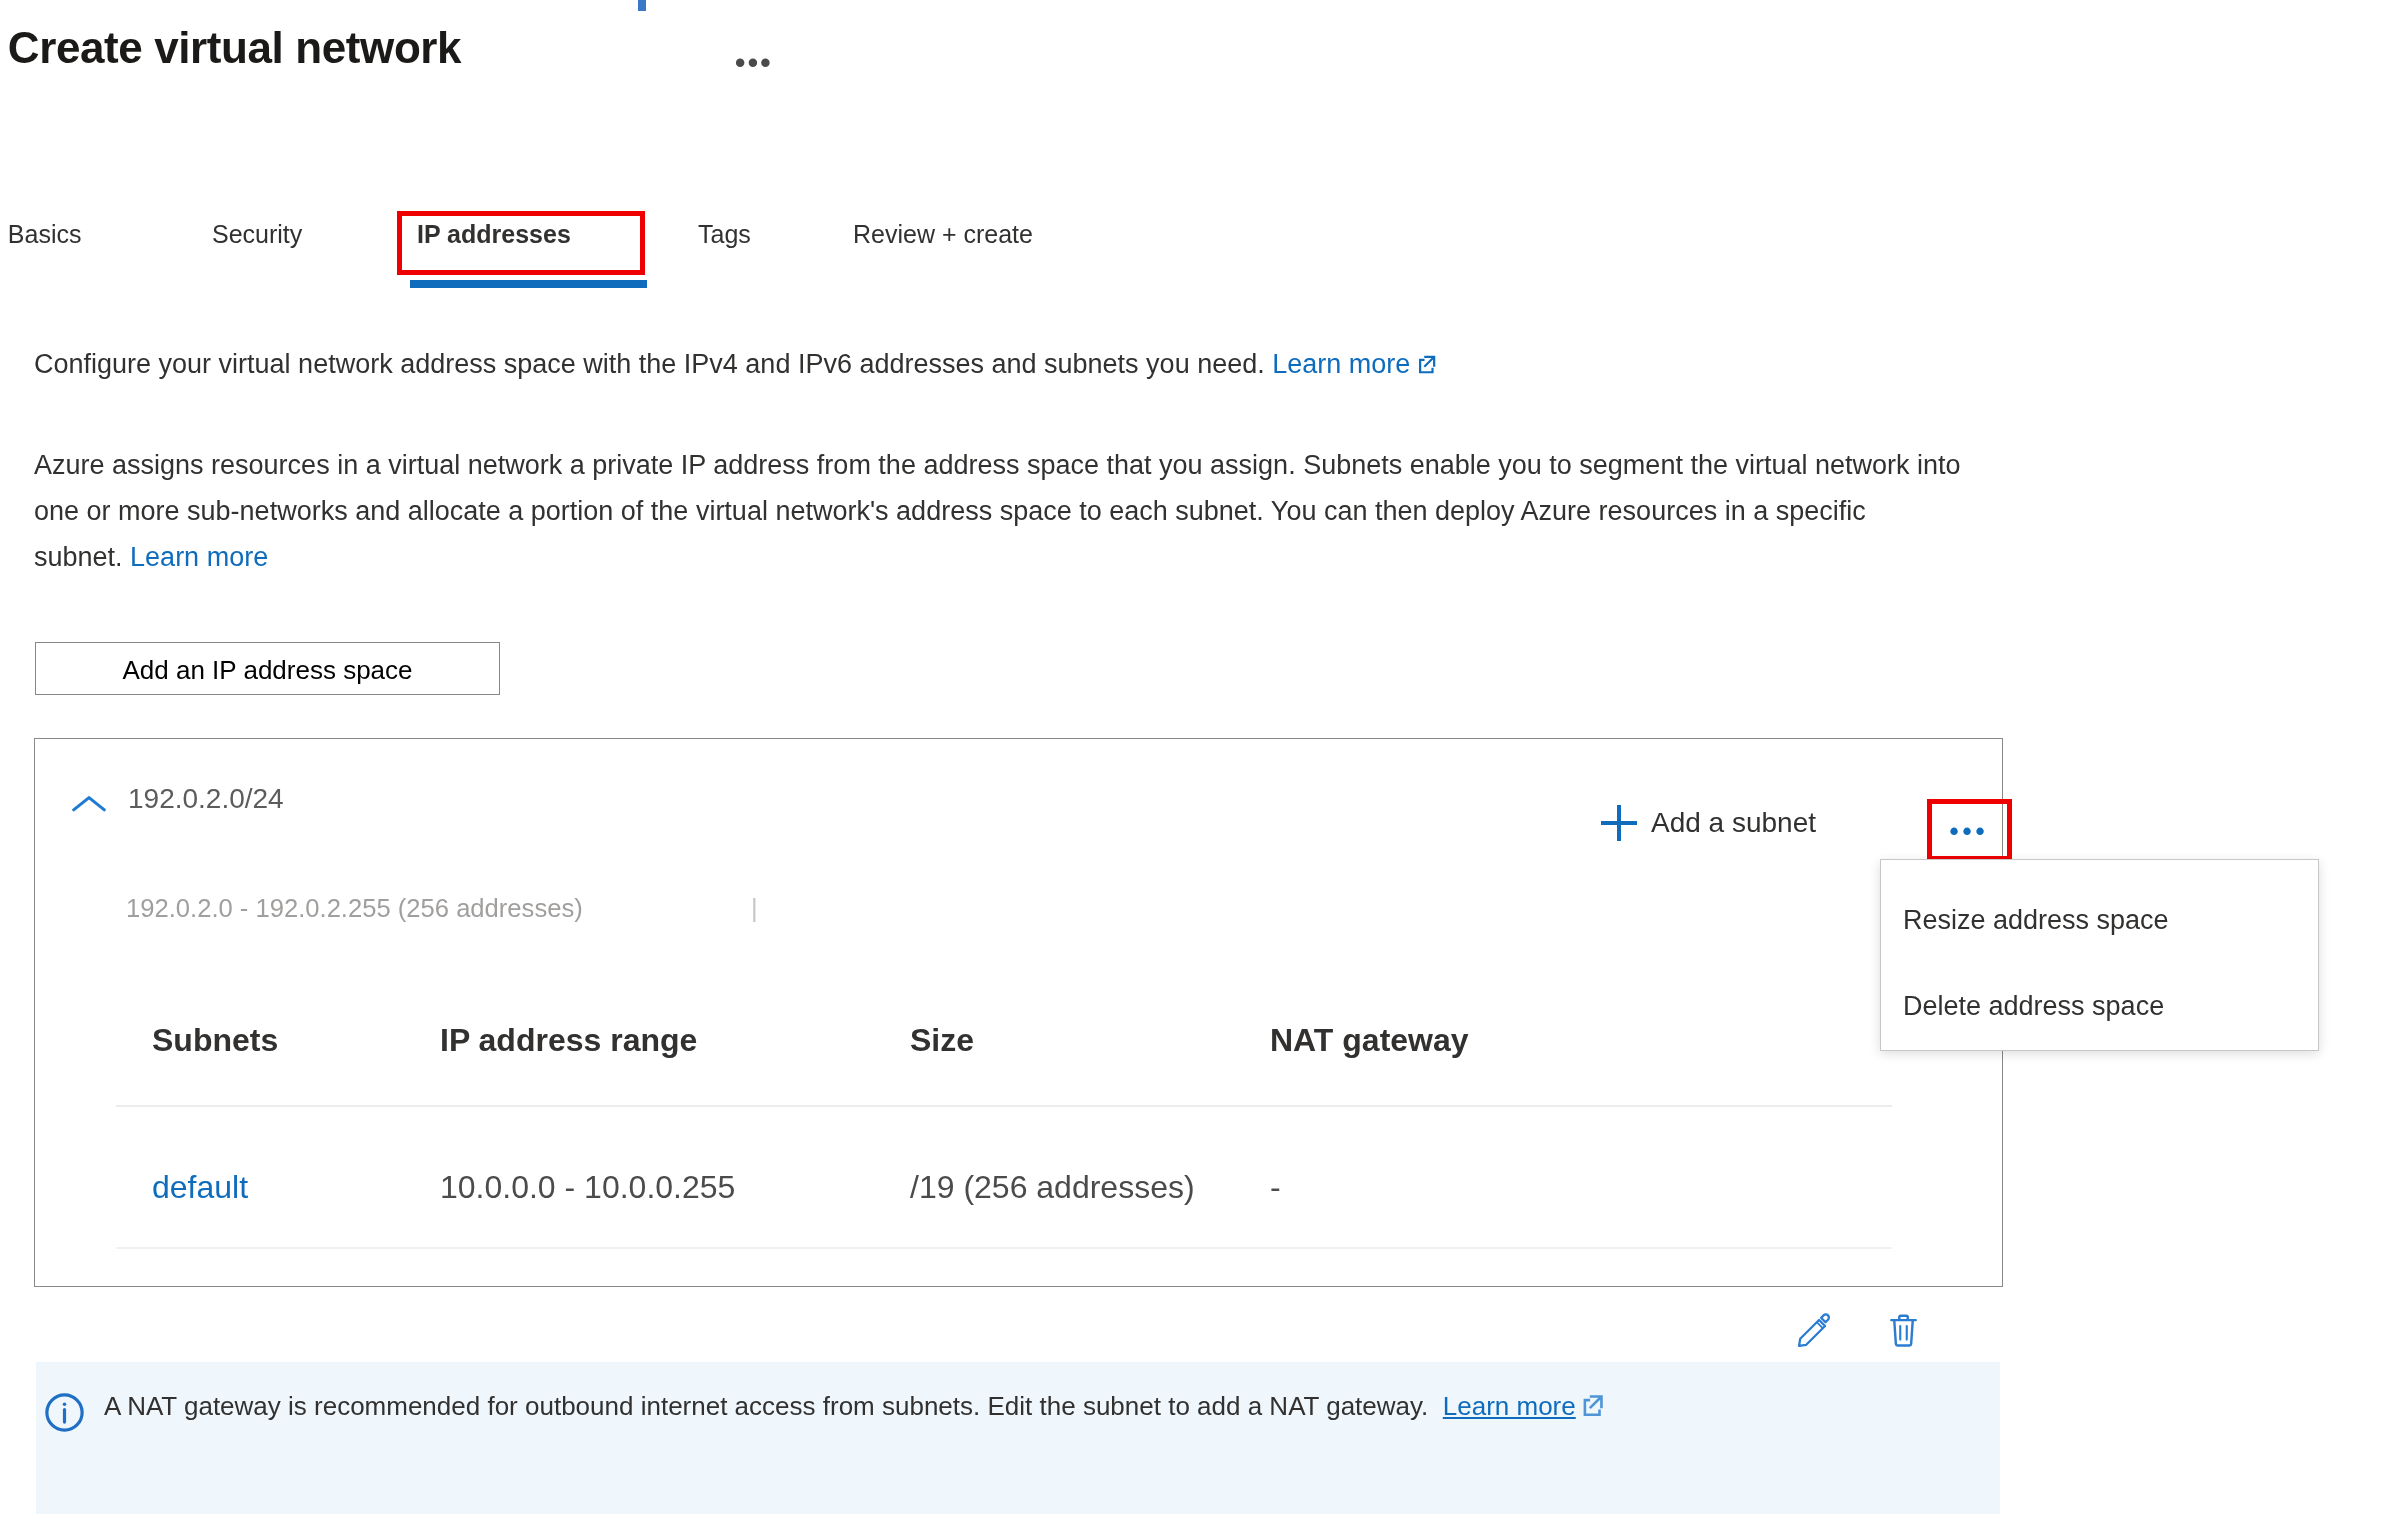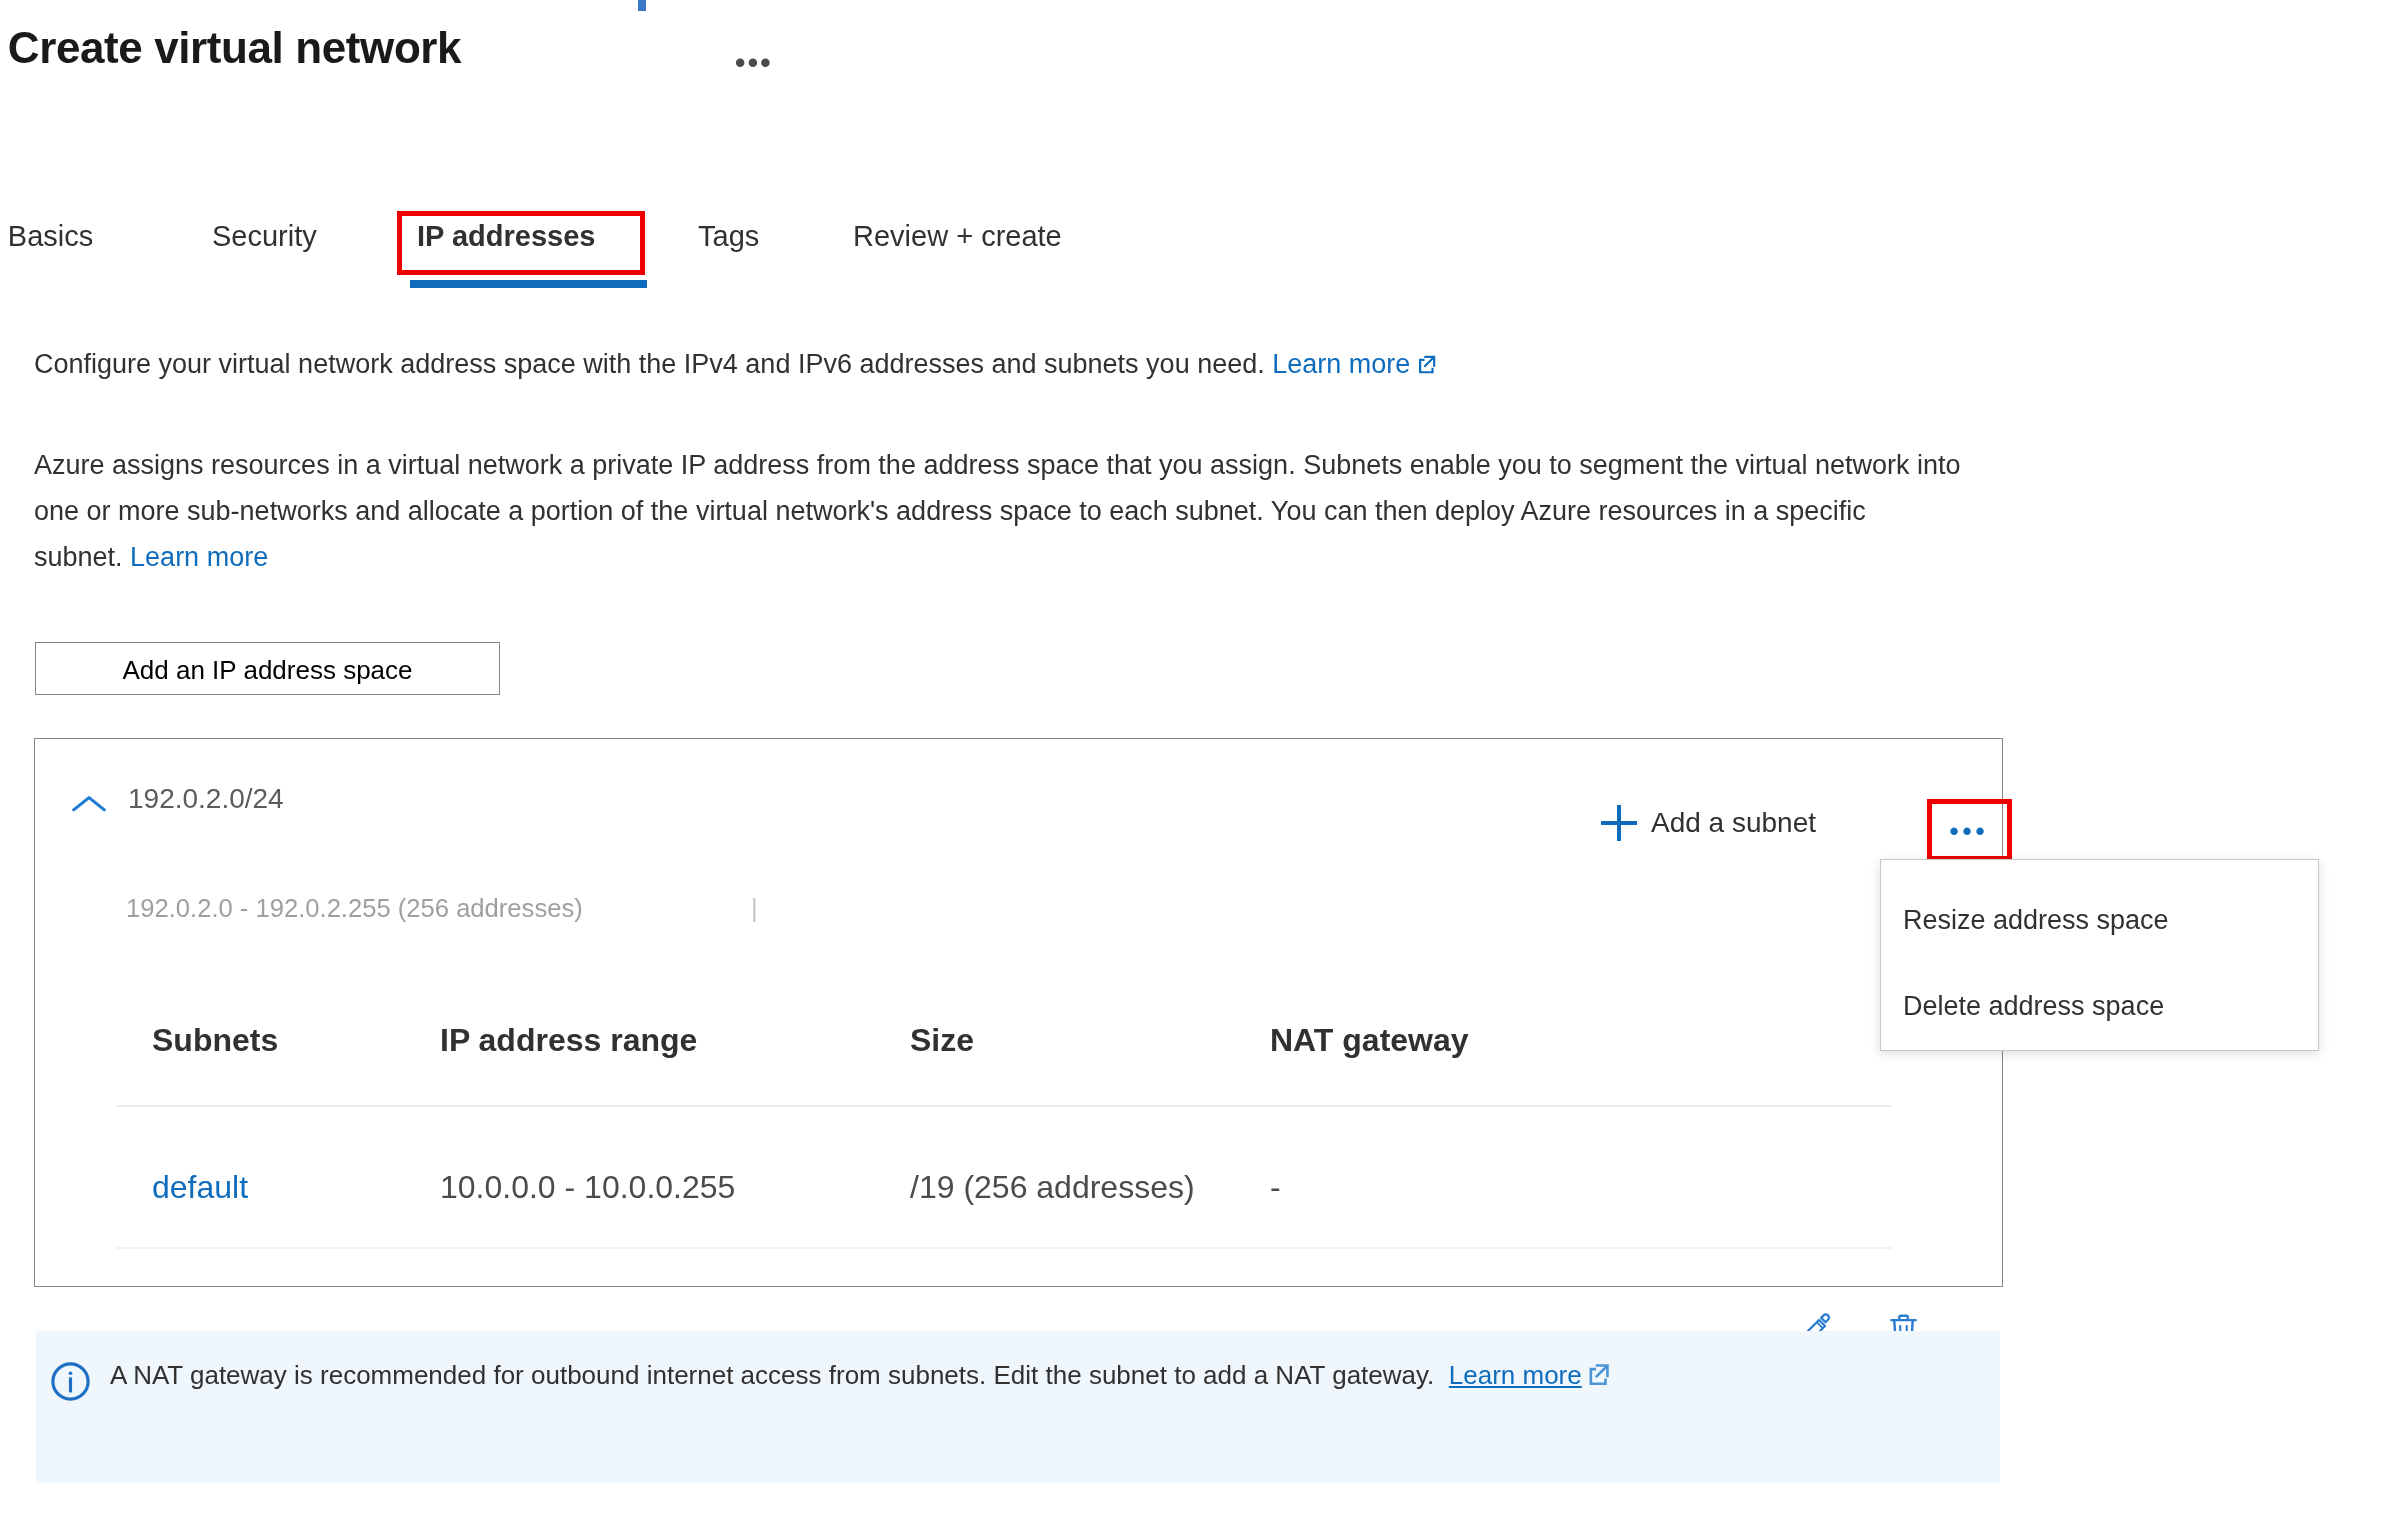--- a/index.html
+++ b/index.html
@@ -41,21 +41,21 @@
   }
 
   
   #tabstrip {
     position: absolute; left: 0px; top: 209px;
     width: 2401px; height: 85px;
   }
   .tab {
     position: absolute;
     top: 0;
-    font-size: 29px;
+    font-size: 25px;
     color: #323130;
     white-space: nowrap;
     padding: 11px 0 0 0;
   }
   .tab.selected { font-weight: 600; }
   #tab-underline {
     position: absolute;
     left: 410px; top: 71px;
     width: 237px; height: 7.8px;
     background: #0f6cbd;
@@ -233,25 +233,25 @@
     font-size: 27px;
     color: #323130;
     cursor: pointer;
     white-space: nowrap;
   }
   #menu-item-resize { top: 29.5px; }
   #menu-item-delete { top: 115px; }
 
   
   #nat-banner {
-    position: absolute; left: 36px; top: 1331px;
+    position: absolute; left: 36px; top: 1362px;
     width: 1964px; height: 152px;
     background: #eff6fc;
     display: flex;
-    padding: 23px 0 0 12px;
+    padding: 23px 0 0 6px;
   }
   #nat-info-icon {
     flex: 0 0 auto;
     width: 45px; height: 45px;
     margin-right: 17px;
     margin-top: 4.7px;
   }
   #nat-banner-text {
     font-size: 26px;
     line-height: 42px;

